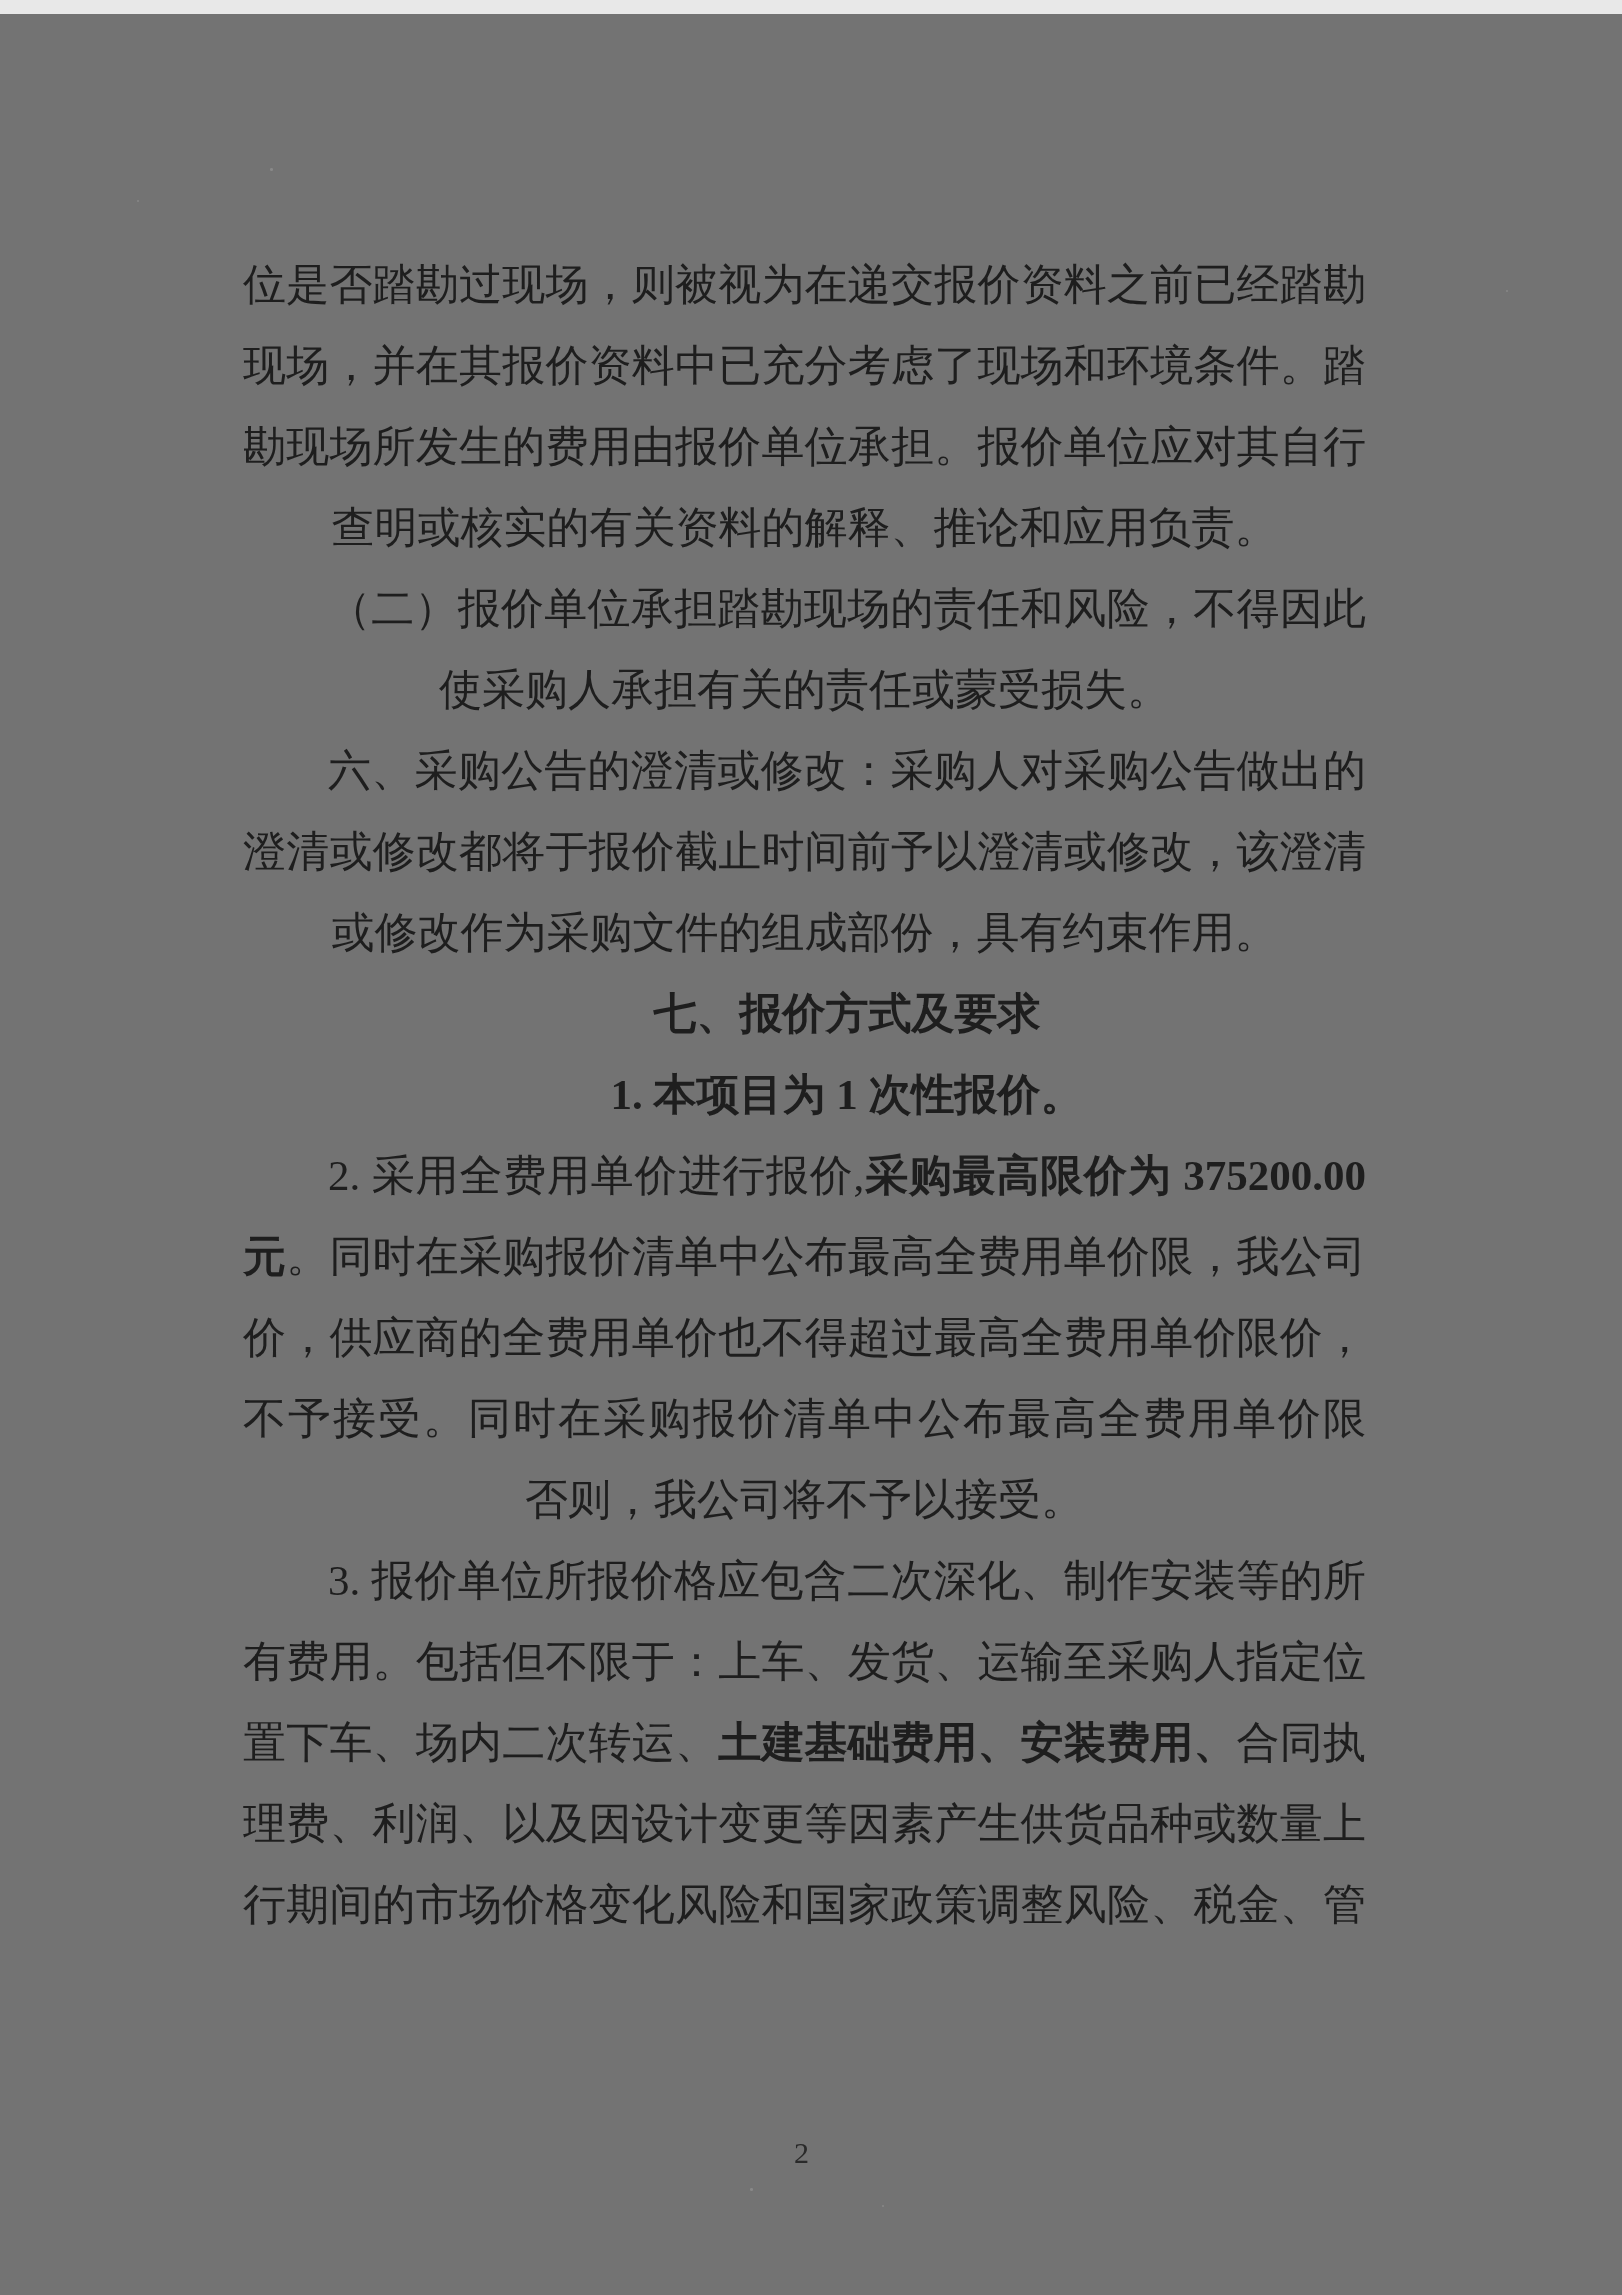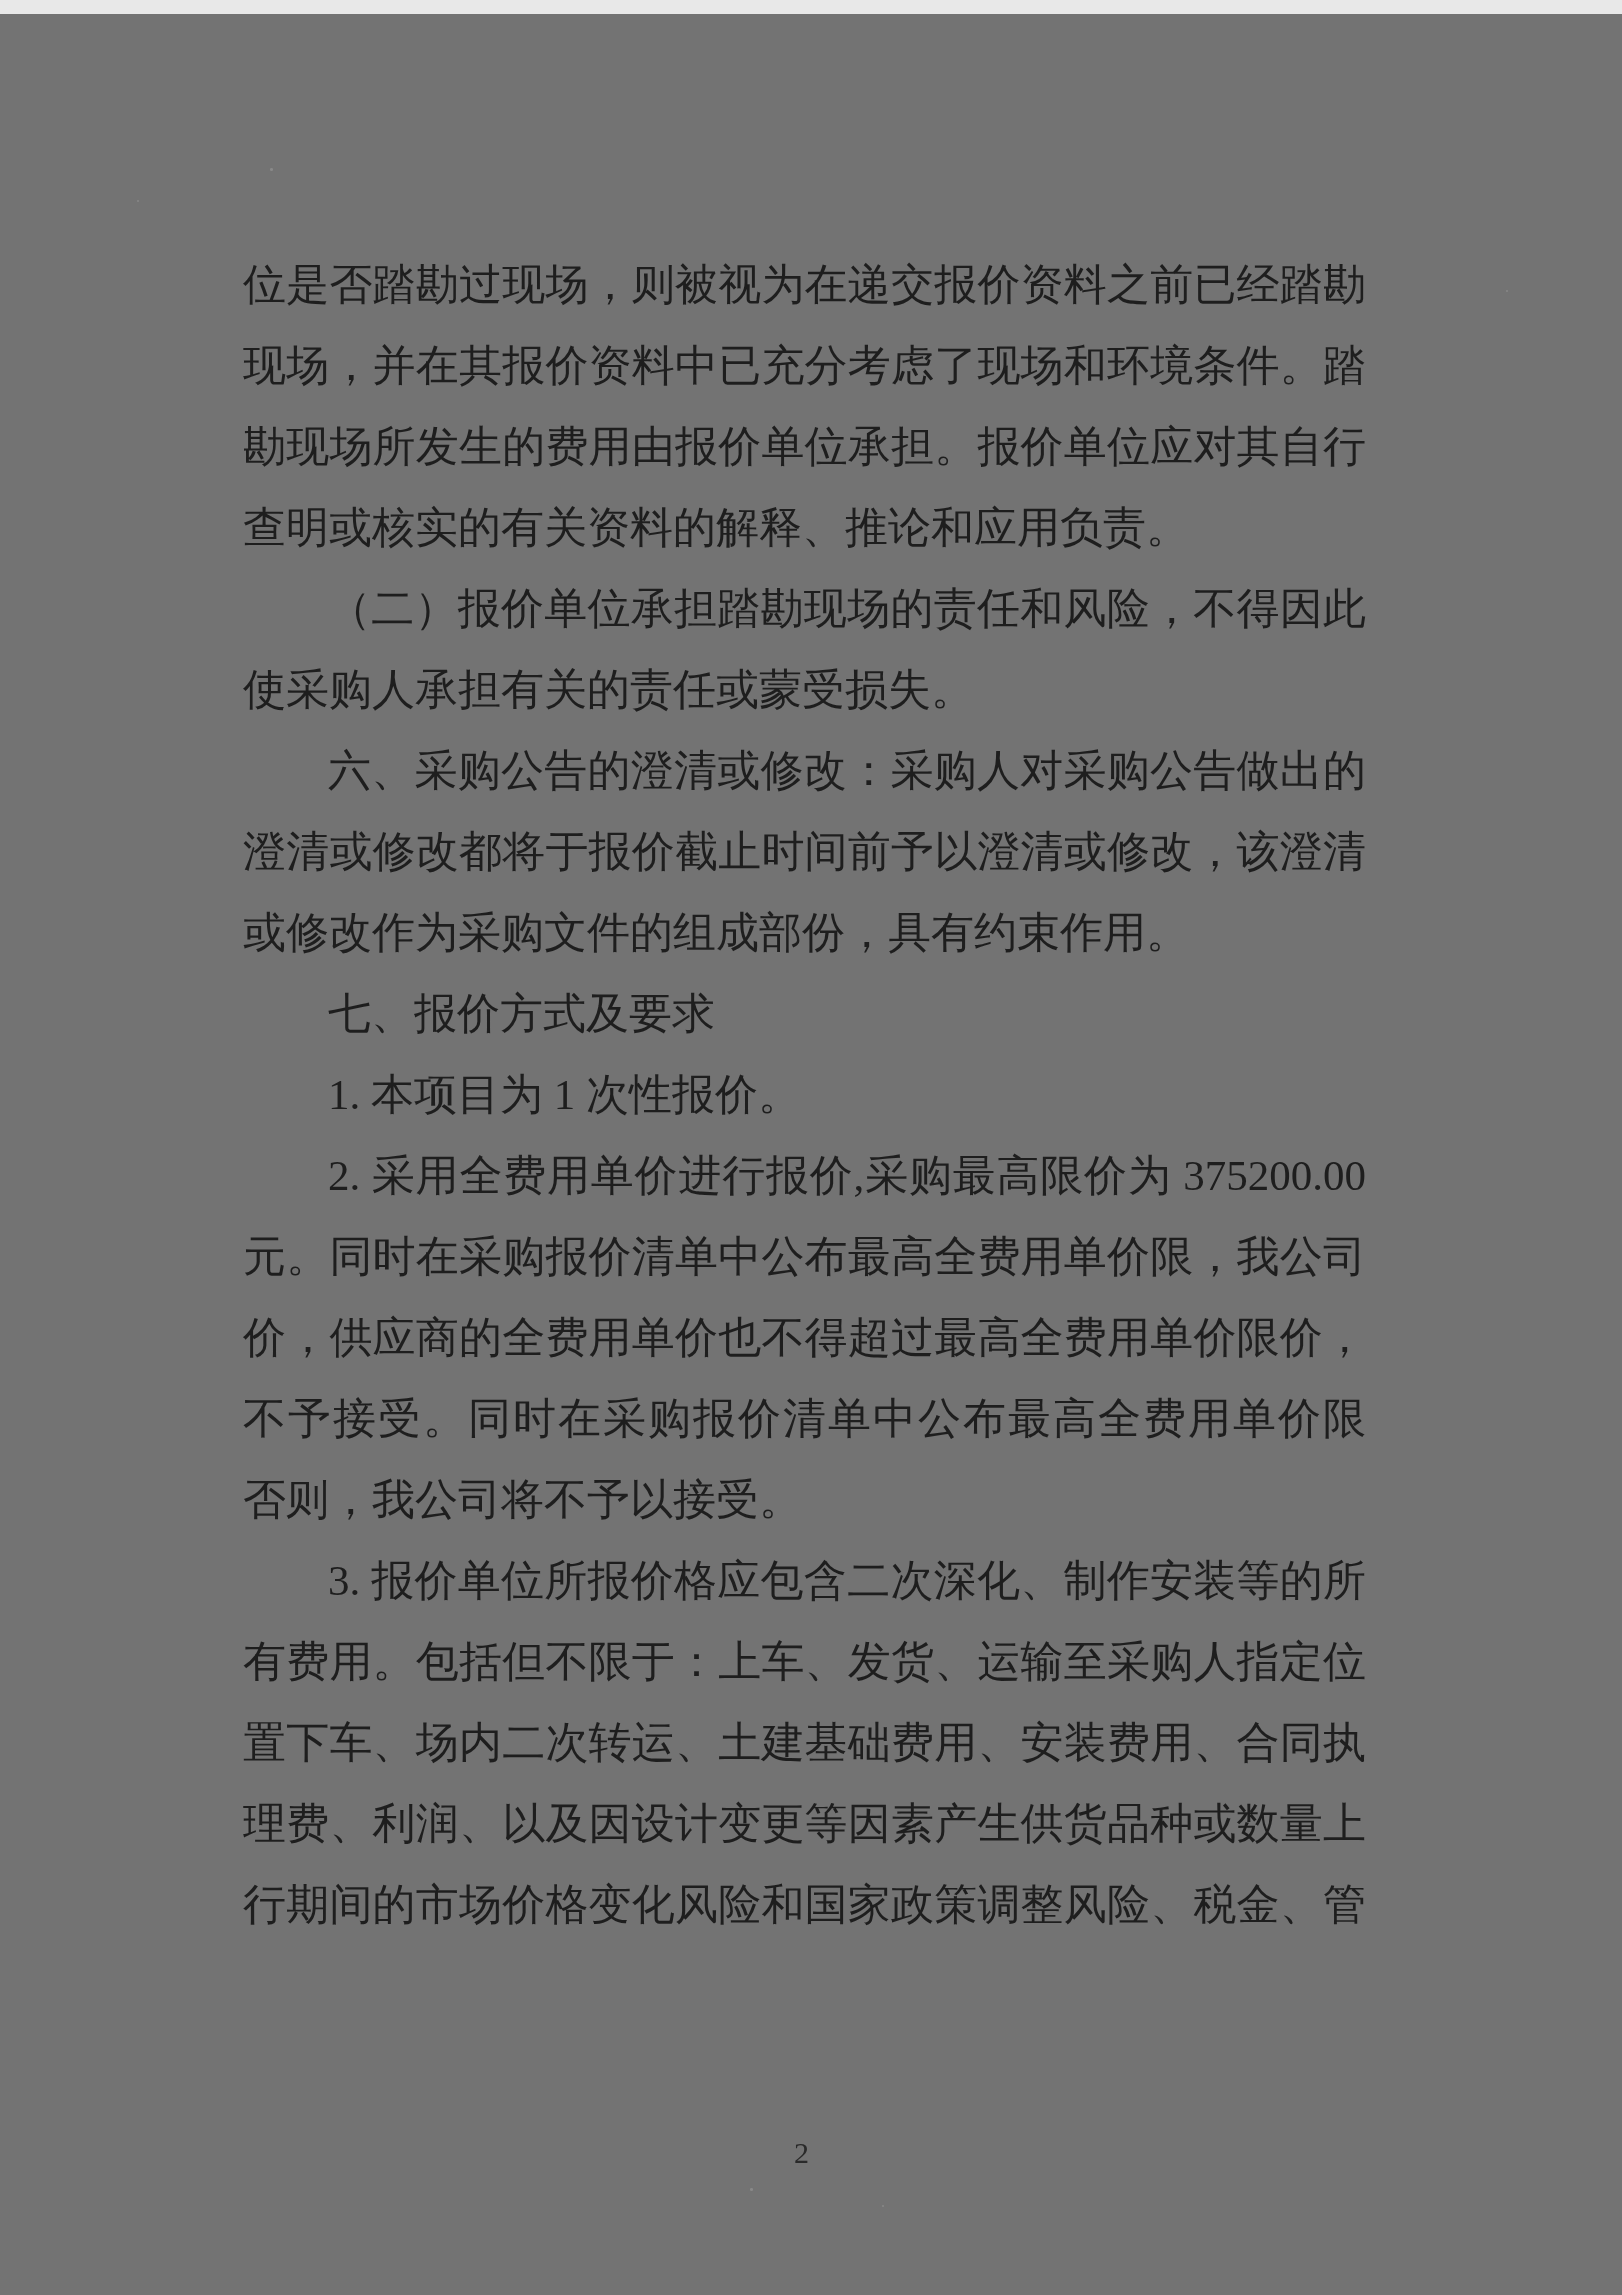--- a/index.html
+++ b/index.html
@@ -21,37 +21,37 @@
     position: absolute;
     left: 243px;
     top: 230px;
     width: 1123px;
   }
   .line {
     height: 81px;
     line-height: 81px;
     font-size: 43px;
     white-space: nowrap;
-    text-align: left;
+    text-align: center;
     letter-spacing: 0;
   }
   .line.justify {
     white-space: normal;
     text-align: justify;
     text-align-last: justify;
     text-justify: inter-ideograph;
   }
   .line.indent {
     padding-left: 85px;
   }
   .line.justify.indent {
     width: 1038px;
   }
   .b {
-    font-weight: 400;
+    font-weight: 700;
   }
   .page-number {
     position: absolute;
     top: 2119px;
     left: 0;
     width: 1603px;
     text-align: center;
     font-size: 30px;
     line-height: 39px;
     color: #2a2a2a;

